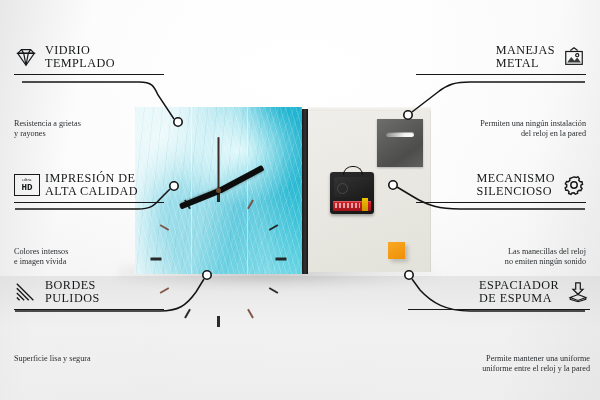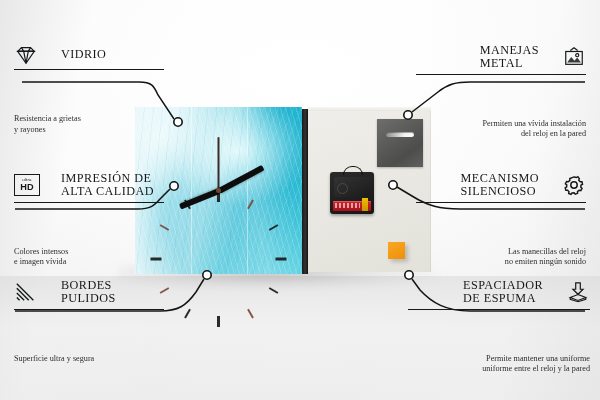--- a/index.html
+++ b/index.html
@@ -157,21 +157,21 @@
     background:linear-gradient(150deg,#f9a825,#ef8f06);
     box-shadow:3px 3px 4px rgba(0,0,0,.18);
   }
 
   
   svg#wires{position:absolute;inset:0;width:600px;height:400px;overflow:visible;}
   .wire{fill:none;stroke:#141414;stroke-width:1.5;}
   .node{fill:#ffffff;stroke:#141414;stroke-width:1.6;}
 
   .callout{position:absolute;}
-  .callout .head{display:flex;align-items:center;gap:23px;}
+  .callout .head{display:flex;align-items:center;gap:7px;}
   .callout .title{
     font-family:"Liberation Serif", serif;
     font-size:12.2px;line-height:13.4px;letter-spacing:.45px;
     font-weight:400;color:#16181a;text-transform:uppercase;white-space:nowrap;
   }
   .callout .rule{height:1.4px;background:#16181a;margin:3px 0 4px;}
   .callout .desc{
     font-family:"Liberation Serif", serif;
     font-size:8.2px;line-height:10.2px;color:#2a2d30;white-space:nowrap;margin-top:44px;
   }
@@ -192,21 +192,21 @@
   #c-manejas{right:14px;top:44px;width:170px;}
   #c-mecanismo{right:14px;top:172px;width:170px;}
   #c-espuma{right:10px;top:279px;width:182px;}
 
   .hd-badge{
     width:24px;height:20px;border:1.5px solid #16181a;
     display:flex;flex-direction:column;align-items:center;justify-content:center;
     line-height:1;
   }
   .hd-badge .u{font-size:4.4px;letter-spacing:.2px;color:#16181a;font-family:"Liberation Sans",sans-serif;}
-  .hd-badge .h{font-size:9.2px;font-weight:700;color:#16181a;font-family:Liberation Sans, sans-serif;margin-top:.5px;}
+  .hd-badge .h{font-size:9.2px;font-weight:700;color:#16181a;font-family:Liberation Mono, monospace;margin-top:.5px;}
 </style>
 </head>
 <body>
 
 <div id="stage">
   <div id="sheen"></div>
   <div id="floorshade"></div>
   <div id="shadow"></div>
 
   <div id="product">
@@ -280,20 +280,21 @@
         <svg viewBox="0 0 26 24">
             <g fill="none" stroke="#16181a" stroke-width="1.3">
           <path d="M4 8 L13 21 L22 8 Z"></path>
               <path d="M4 8 L8 4 L18 4 L22 8 Z"></path>
           <path d="M8 4 L10.5 8 L13 21 M18 4 L15.5 8 L13 21 M4 8 L22 8 M10.5 8 L15.5 8"></path>
         </g>
           </svg>
       </span>
       <span class="title">
         <span>VIDRIO</span><br>
+        <span>TEMPLADO</span>
       </span>
     </div>
     <div class="rule"></div>
     <div class="desc">
       <span>Resistencia a grietas</span><br>
       <span>y rayones</span>
     </div>
   </div>
 
   <div class="callout left" id="c-hd">
@@ -328,21 +329,21 @@
         </g>
           </svg>
       </span>
       <span class="title">
         <span>BORDES</span><br>
         <span>PULIDOS</span>
       </span>
     </div>
     <div class="rule"></div>
     <div class="desc">
-      <span>Superficie ultra y segura</span>
+      <span>Superficie lisa y segura</span>
     </div>
   </div>
 
   <div class="callout right" id="c-manejas">
     <div class="head">
       <span class="title">
         <span>MANEJAS</span><br>
         <span>METAL</span>
       </span>
       <span class="ico">
@@ -351,21 +352,21 @@
           <path d="M9 5 L13 2 L17 5"></path>
           <rect x="4" y="6" width="18" height="14"></rect>
           <path d="M5.5 18 L10 12 L13.5 16 L16.5 12.5 L20.5 18 Z" fill="#16181a" stroke="none" opacity=".85"></path>
           <circle cx="16.5" cy="10" r="1.7"></circle>
         </g>
           </svg>
       </span>
     </div>
     <div class="rule"></div>
     <div class="desc">
-      <span>Permiten una vívida instalación</span><br>
+      <span>Permiten una ningún instalación</span><br>
       <span>del reloj en la pared</span>
     </div>
   </div>
 
   <div class="callout right" id="c-mecanismo">
     <div class="head">
       <span class="title">
         <span>MECANISMO</span><br>
         <span>SILENCIOSO</span>
       </span>

